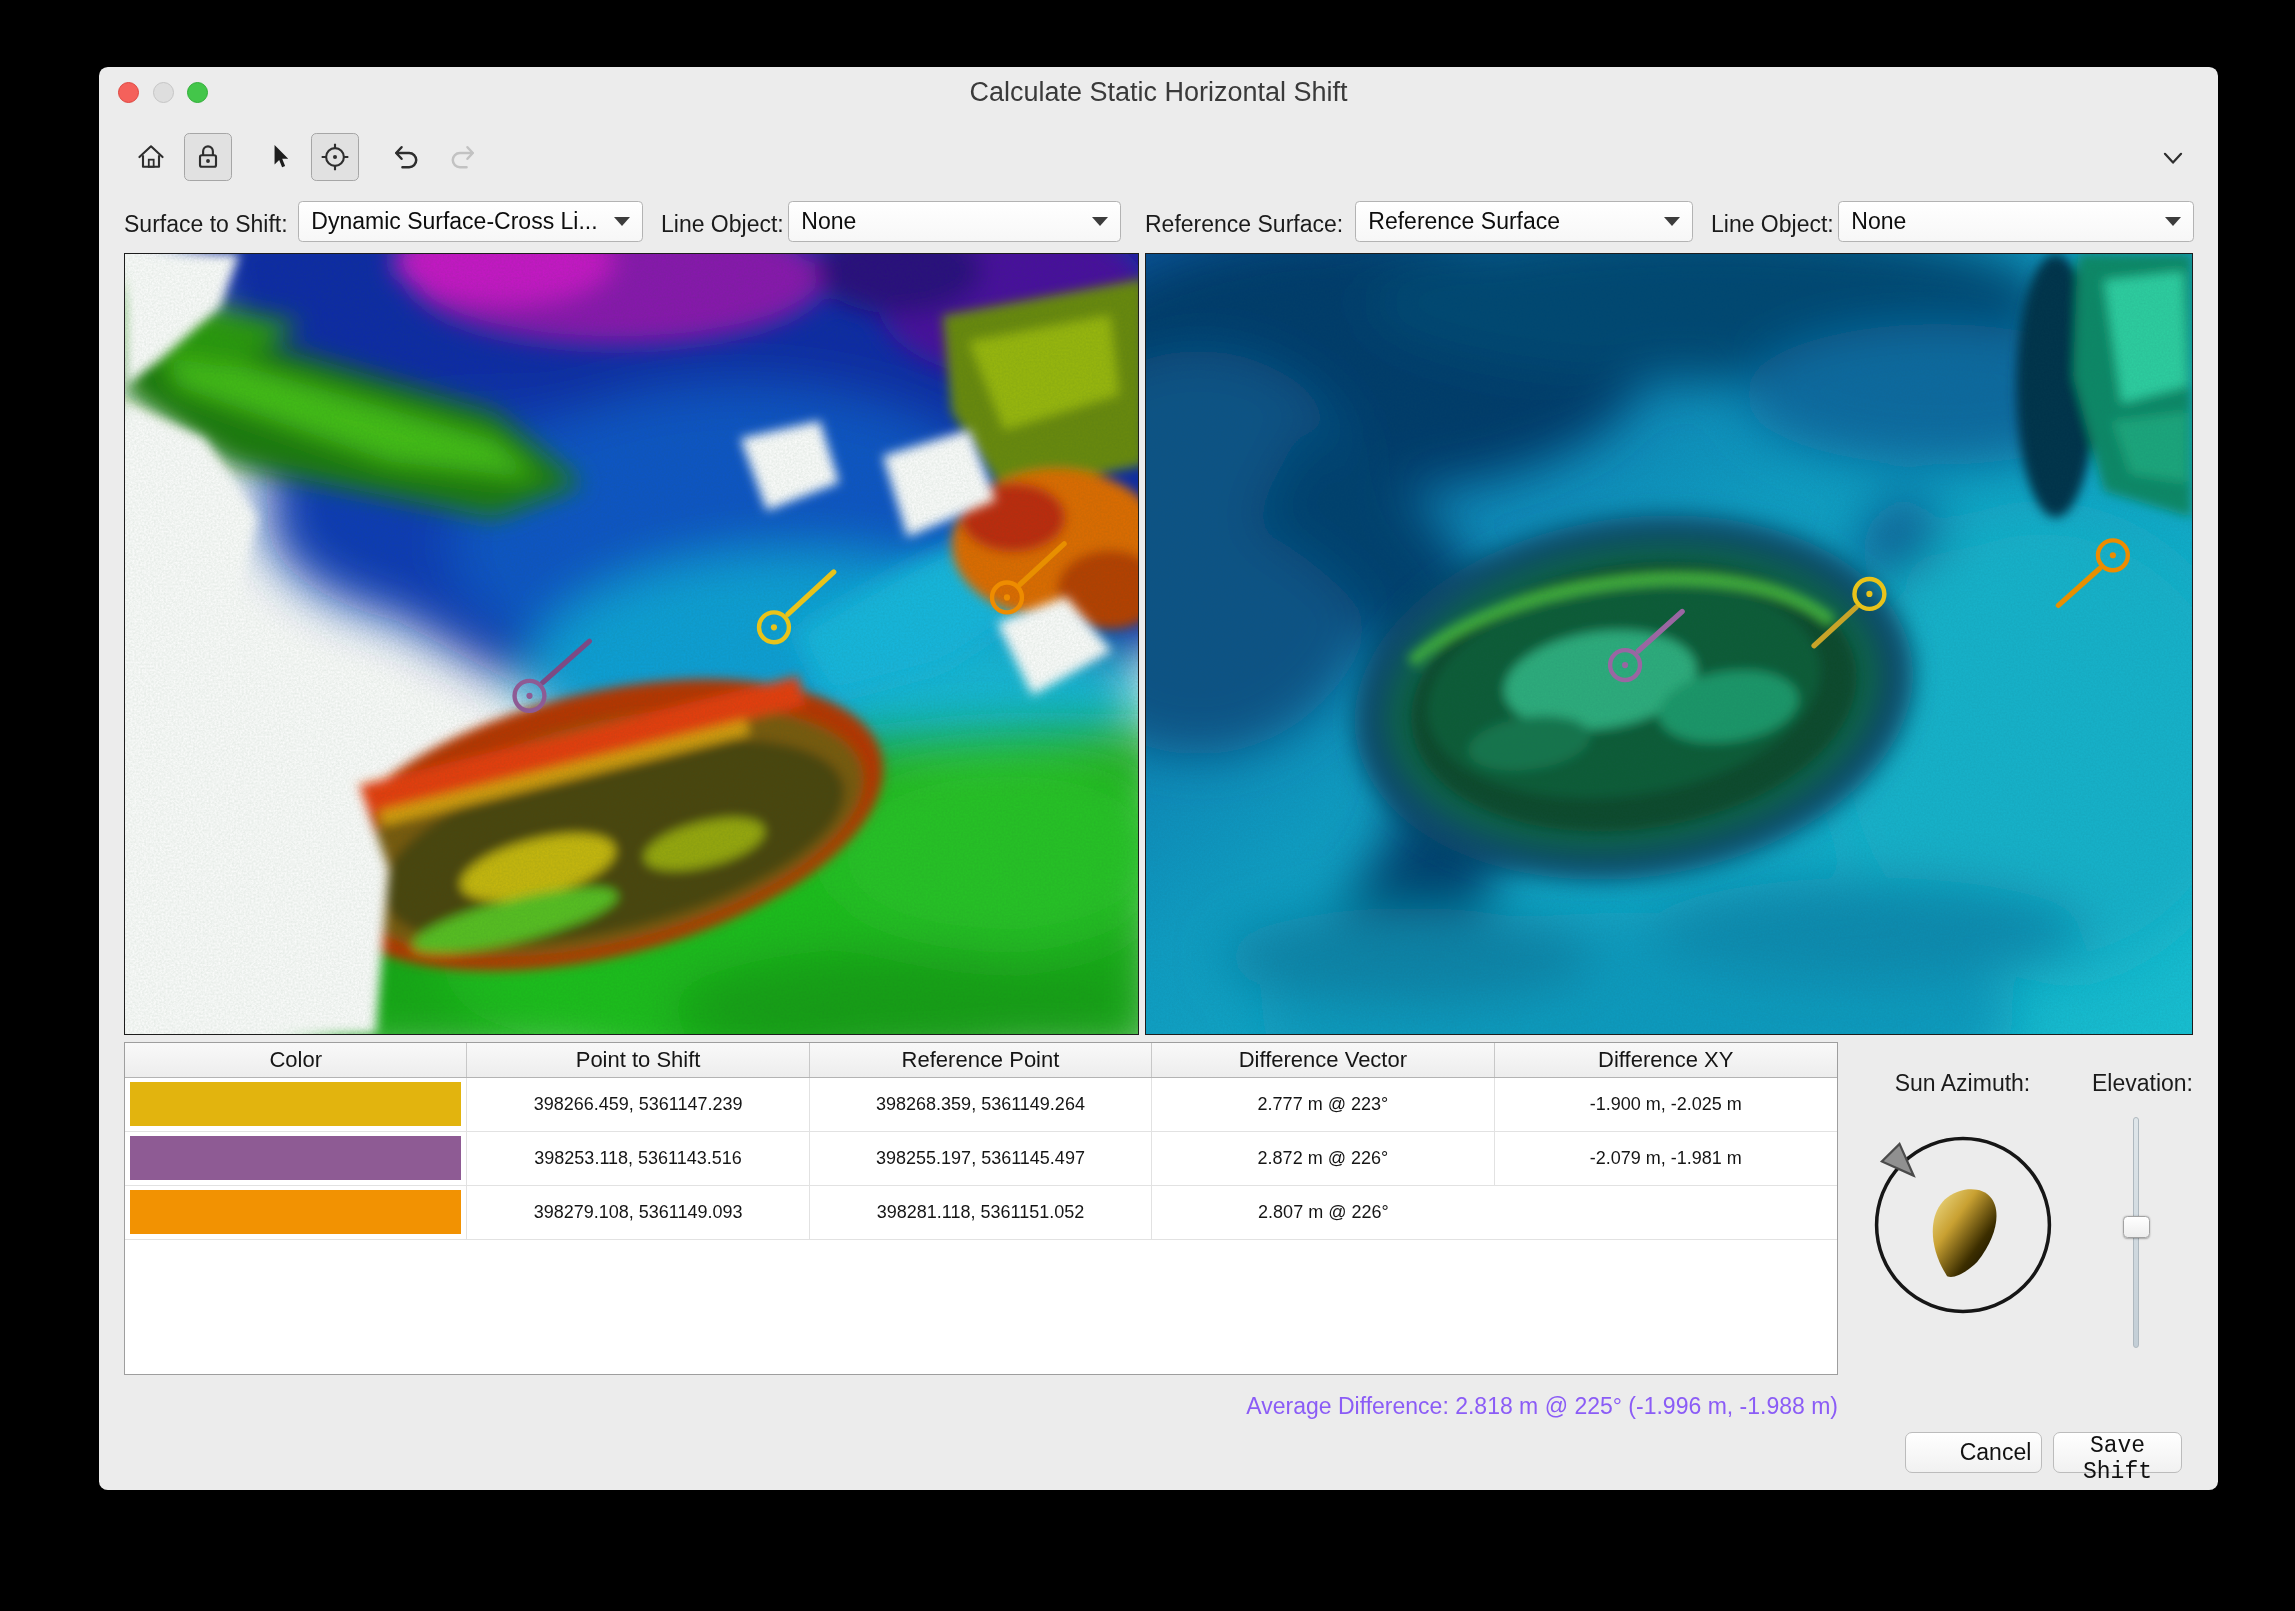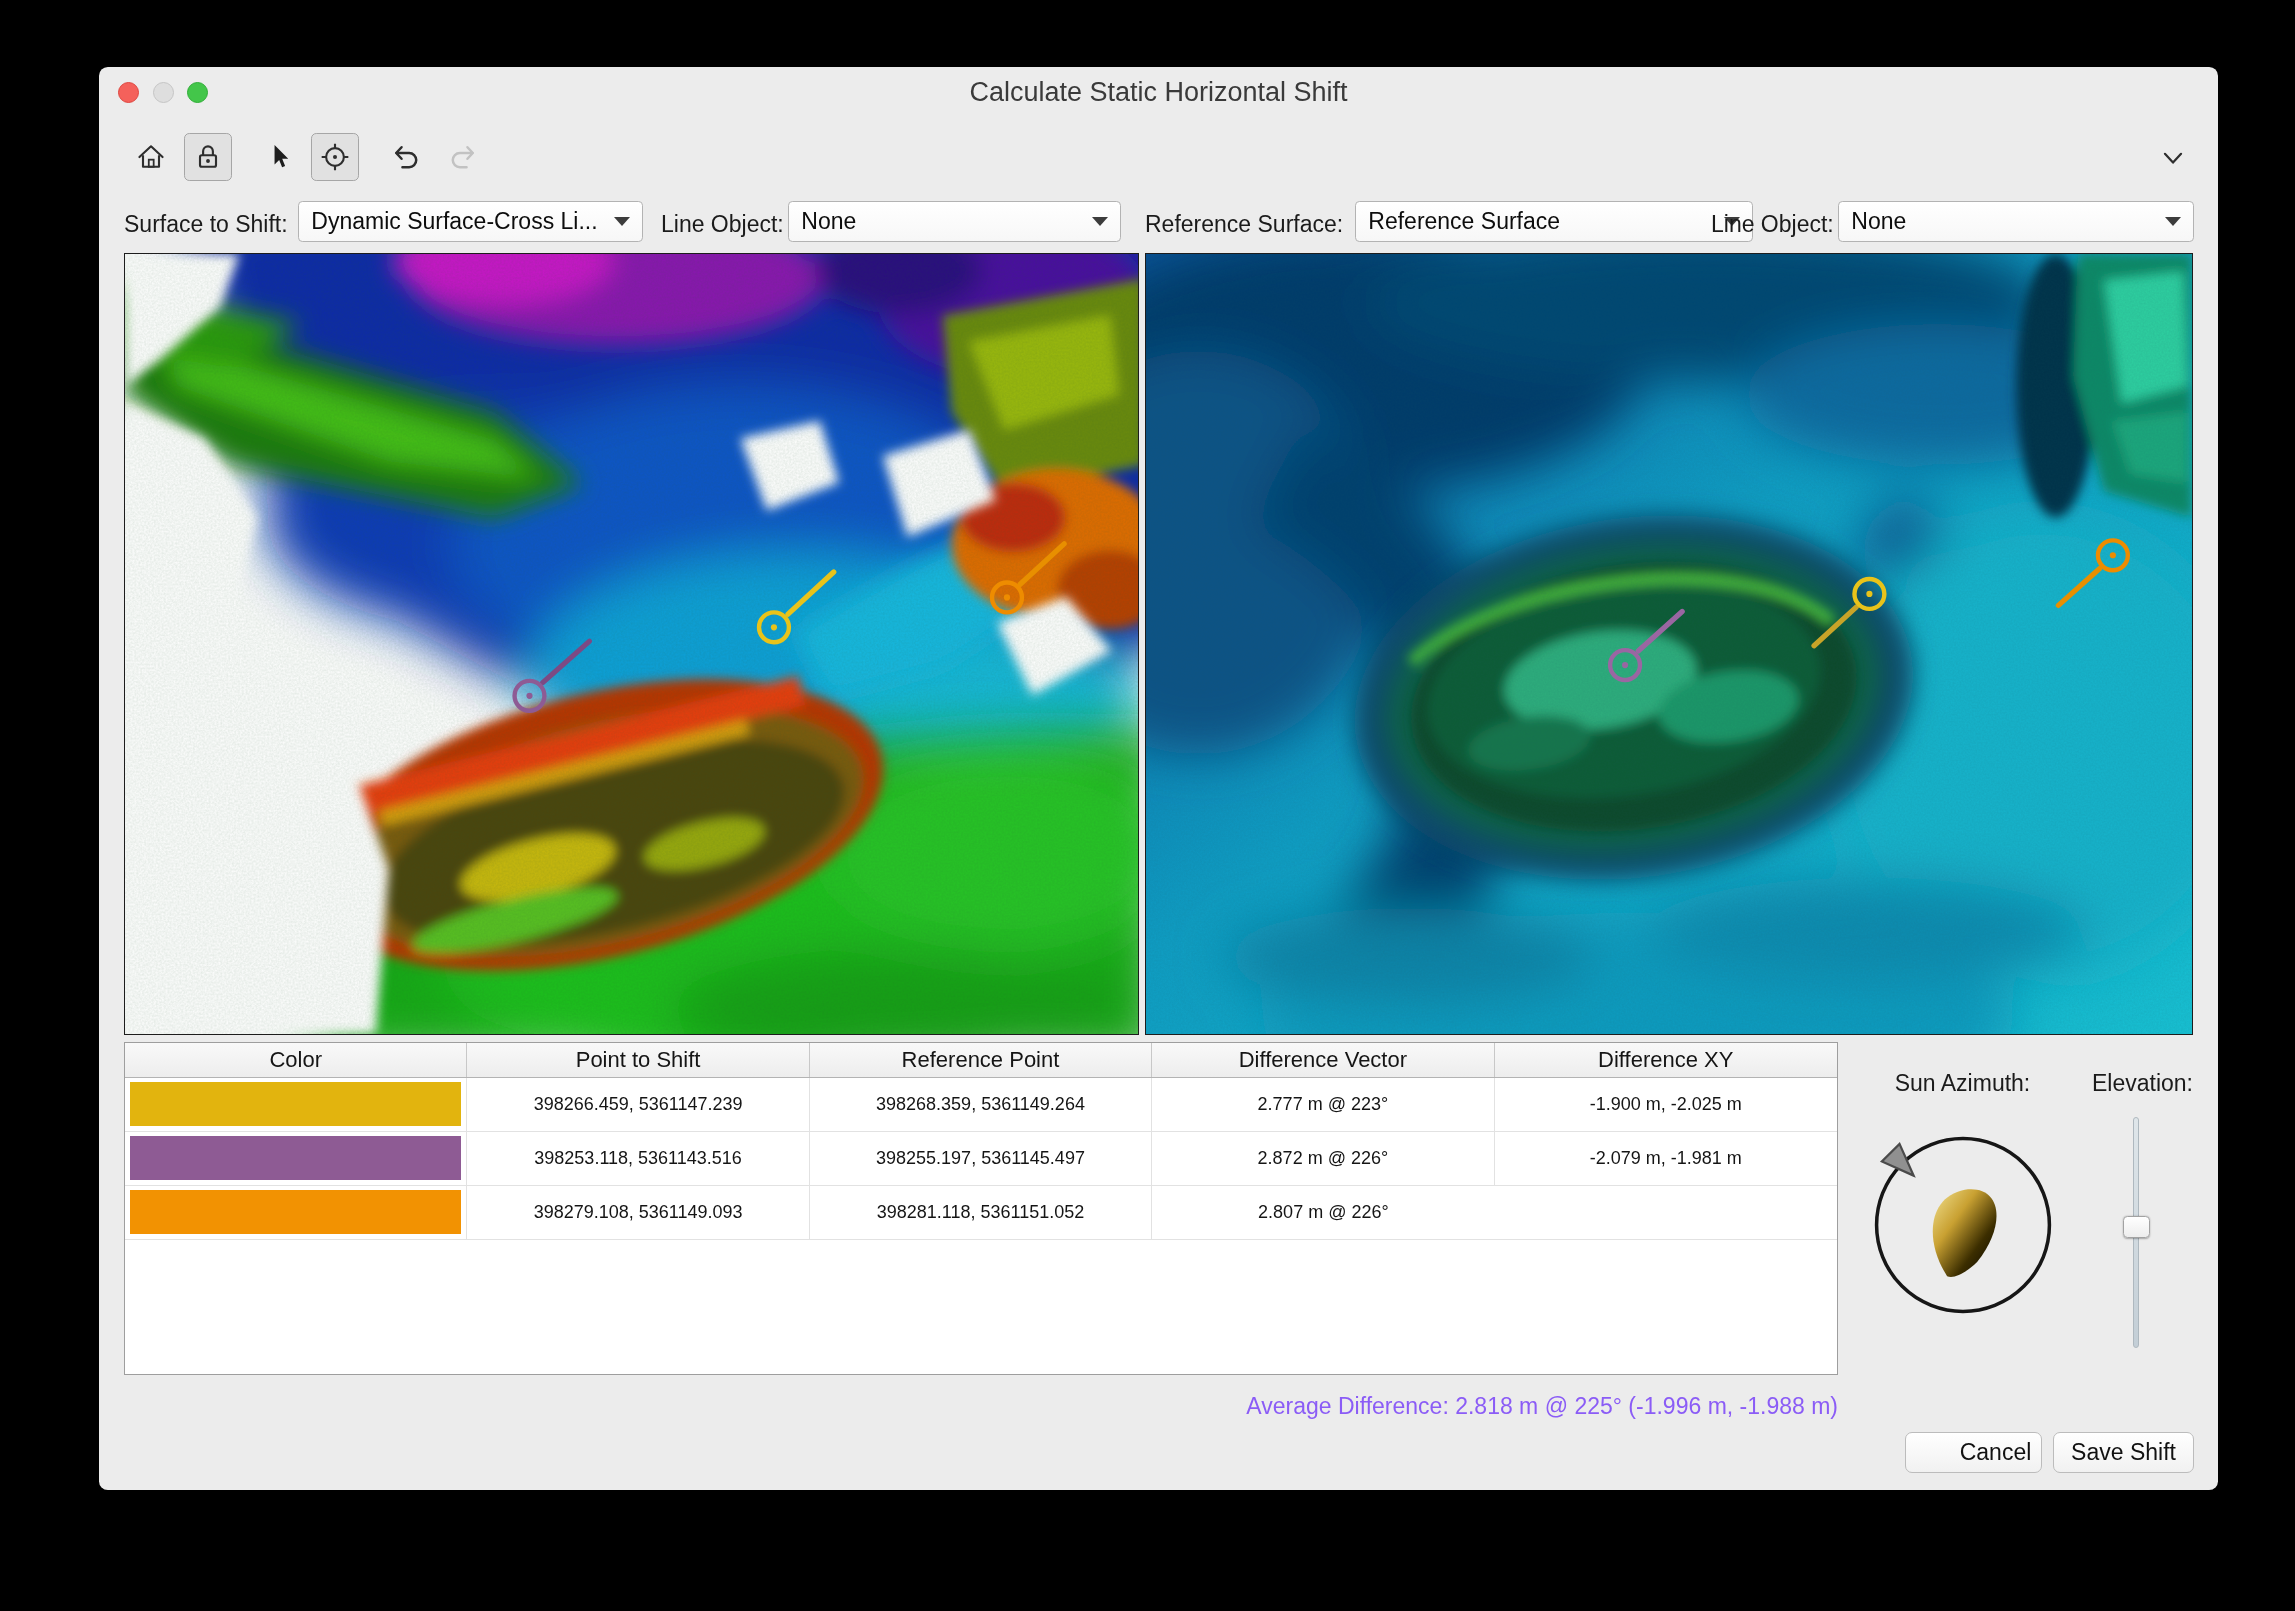--- a/index.html
+++ b/index.html
@@ -40,21 +40,21 @@
     white-space:nowrap; overflow:hidden; color:#0d0d0d;
   }
   .dd-arrow {
     position:absolute; right:12.3px; top:50%; margin-top:-4.4px;
     width:0; height:0;
     border-left:8px solid transparent; border-right:8px solid transparent;
     border-top:9.7px solid #3c3c3c;
   }
   #sel-sts { left:199px;  width:345px; }
   #sel-lol { left:689px;  width:333px; }
-  #sel-ref { left:1256px; width:398px; }
+  #sel-ref { left:1256px; width:338px; }
   #sel-lor { left:1739px; width:356px; }
   #lbl-sts { left:25px; }
   #lbl-lol { left:562px; }
   #lbl-ref { left:1046px; }
   #lbl-lor { left:1612px; }
   
   .map { position:absolute; top:186px; height:782px; border:0.9px solid #1d1d1d; background:#0a2aa8; overflow:hidden; }
   .map svg { display:block; width:100%; height:100%; }
   #map-left  { left:25px;   width:1015px; }
   #map-right { left:1046px; width:1048px; }
@@ -76,21 +76,21 @@
   .slider .handle { position:absolute; left:9.7px; top:99px; width:27px; height:22px; background:linear-gradient(#ffffff,#ededed); border:0.9px solid #a2a2a2; border-radius:4.4px; box-shadow:0 0.9px 1.8px rgba(0,0,0,.3); }
   
   .avg { position:absolute; left:793px; top:1326px; width:946px; text-align:right; font-size:23px; color:#8b5cf6; }
   .btn {
     position:absolute; top:1365px; height:41px;
     background:linear-gradient(#ffffff,#f1f1f1);
     border:0.9px solid #bcbcbc; border-radius:7px;
     font-size:23px; font-family:inherit; color:#111; text-align:center;
   }
   #btn-cancel { left:1806px; width:137px;padding-left:44px; }
-  #btn-save   { left:1954px; width:141px; }
+  #btn-save   { left:1954px; width:129px;font-family:Liberation Mono, monospace; }
 </style>
 </head>
 <body>
 
 <div class="window">
 
   <div class="titlebar">
     <div class="lights">
       <div class="light close"></div>
       <div class="light min"></div>

